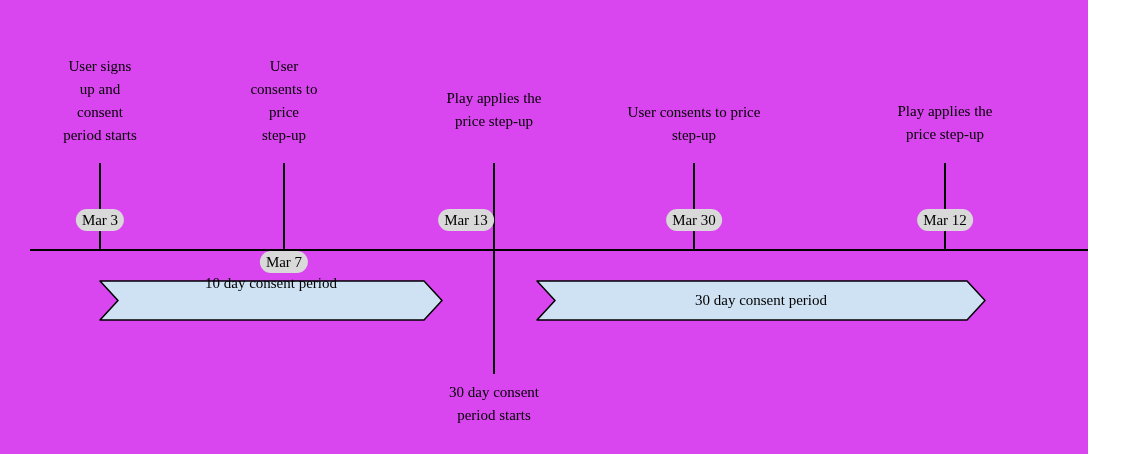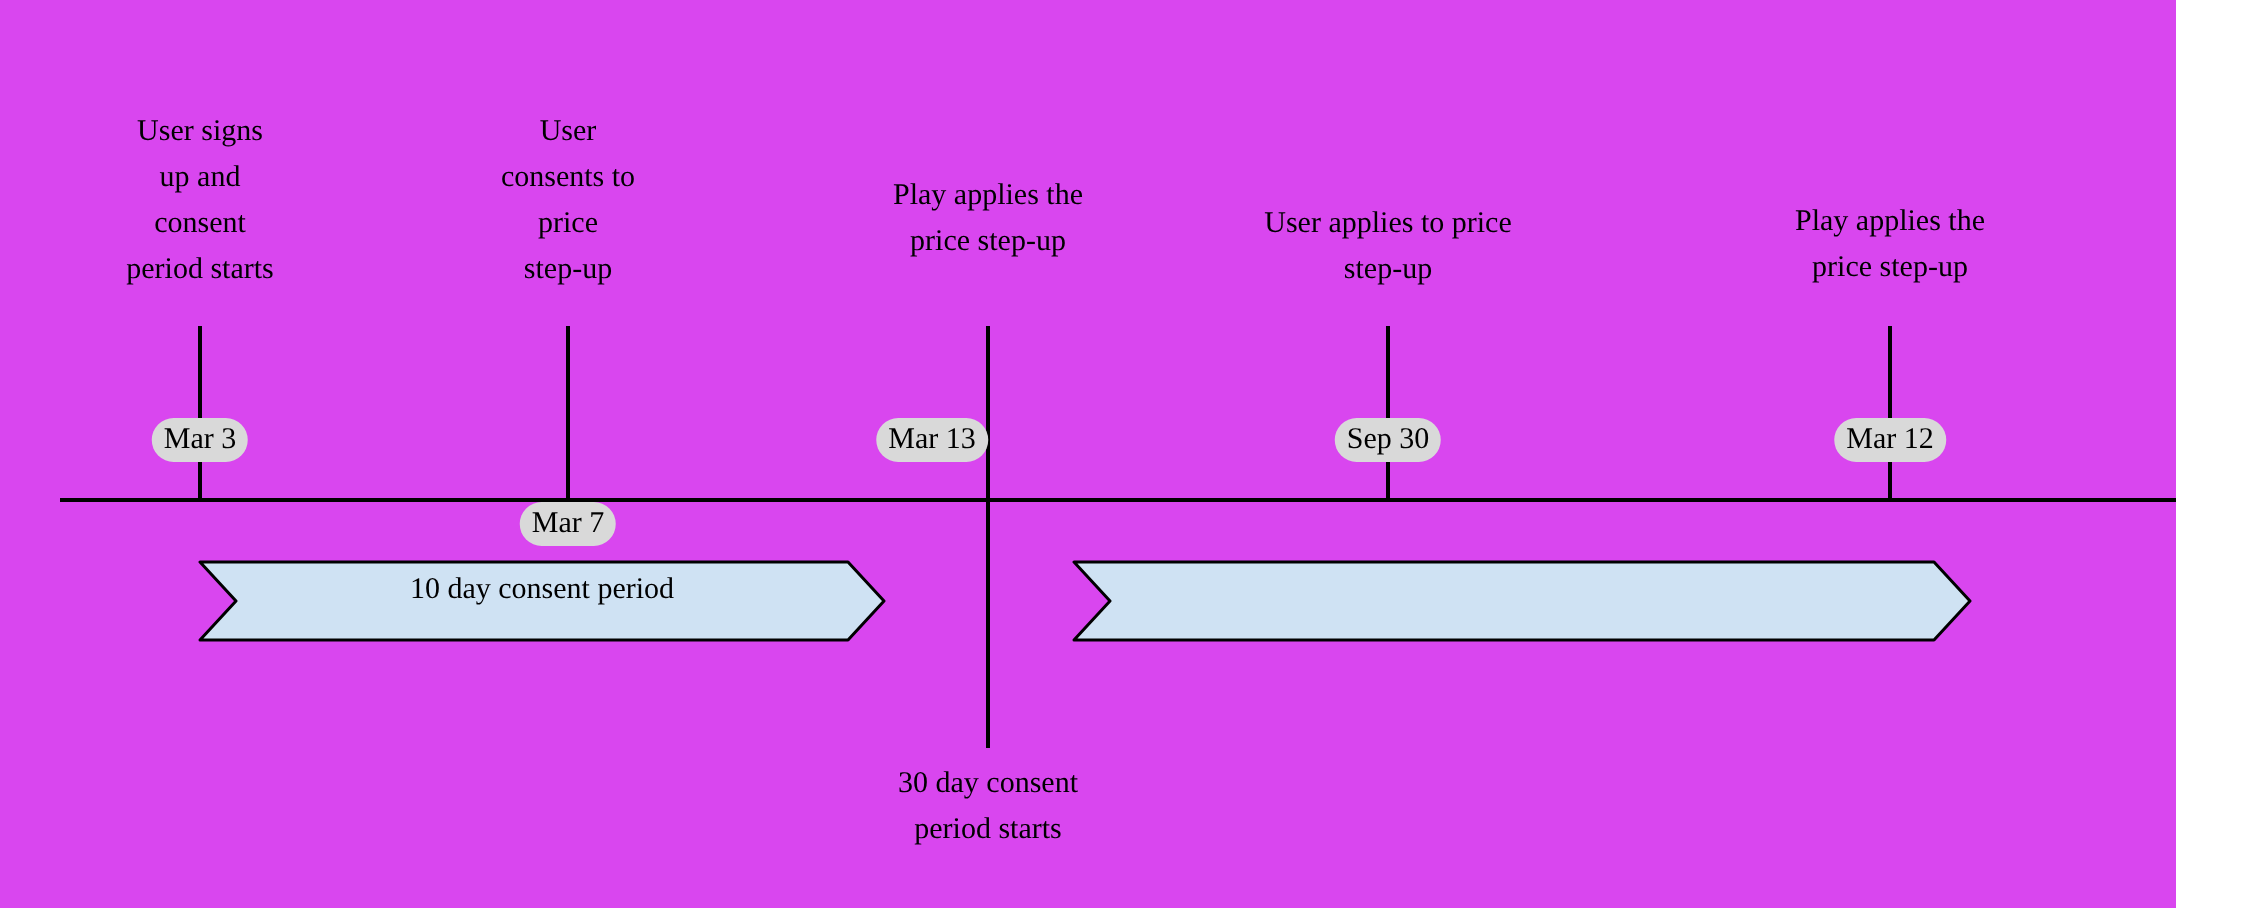--- a/index.html
+++ b/index.html
@@ -77,22 +77,23 @@
 step-up</div>
     <div class="stem" style="left: 284px; top: 163px; height: 88px;"></div>
     <div class="date-chip" style="left: 284px; top: 209px; margin-top: 42px;">Mar 7</div>
     <div class="event-label" style="left: 494px; bottom: 321px;">Play applies the
 price step-up</div>
     <div class="stem" style="left: 494px; top: 163px; height: 88px;"></div>
     <div class="date-chip" style="left: 466px; top: 209px;">Mar 13</div>
     <div class="stem" style="left: 494px; top: 249px; height: 125px;"></div>
     <div class="event-label" style="left: 494px; top: 381px;">30 day consent
 period starts</div>
-    <div class="event-label" style="left: 694px; bottom: 307px;">User applies to price
+    <div class="event-label" style="left: 694px; bottom: 307px;">User consents to price
 step-up</div>
     <div class="stem" style="left: 694px; top: 163px; height: 88px;"></div>
-    <div class="date-chip" style="left: 694px; top: 209px;">Sep 30</div>
+    <div class="date-chip" style="left: 694px; top: 209px;">Mar 30</div>
     <div class="event-label" style="left: 945px; bottom: 308px;">Play applies the
 price step-up</div>
     <div class="stem" style="left: 945px; top: 163px; height: 88px;"></div>
     <div class="date-chip" style="left: 945px; top: 209px;">Mar 12</div>
-    <div class="period-label" style="left: 100px; width: 342px; top: 285px;">10 day consent period</div>
+    <div class="period-label" style="left: 100px; width: 342px; top: 273px;">10 day consent period</div>
+    <div class="period-label" style="left: 537px; width: 448px; top: 289.5px;">30 day consent period</div>
   </div>
 
 </body></html>

